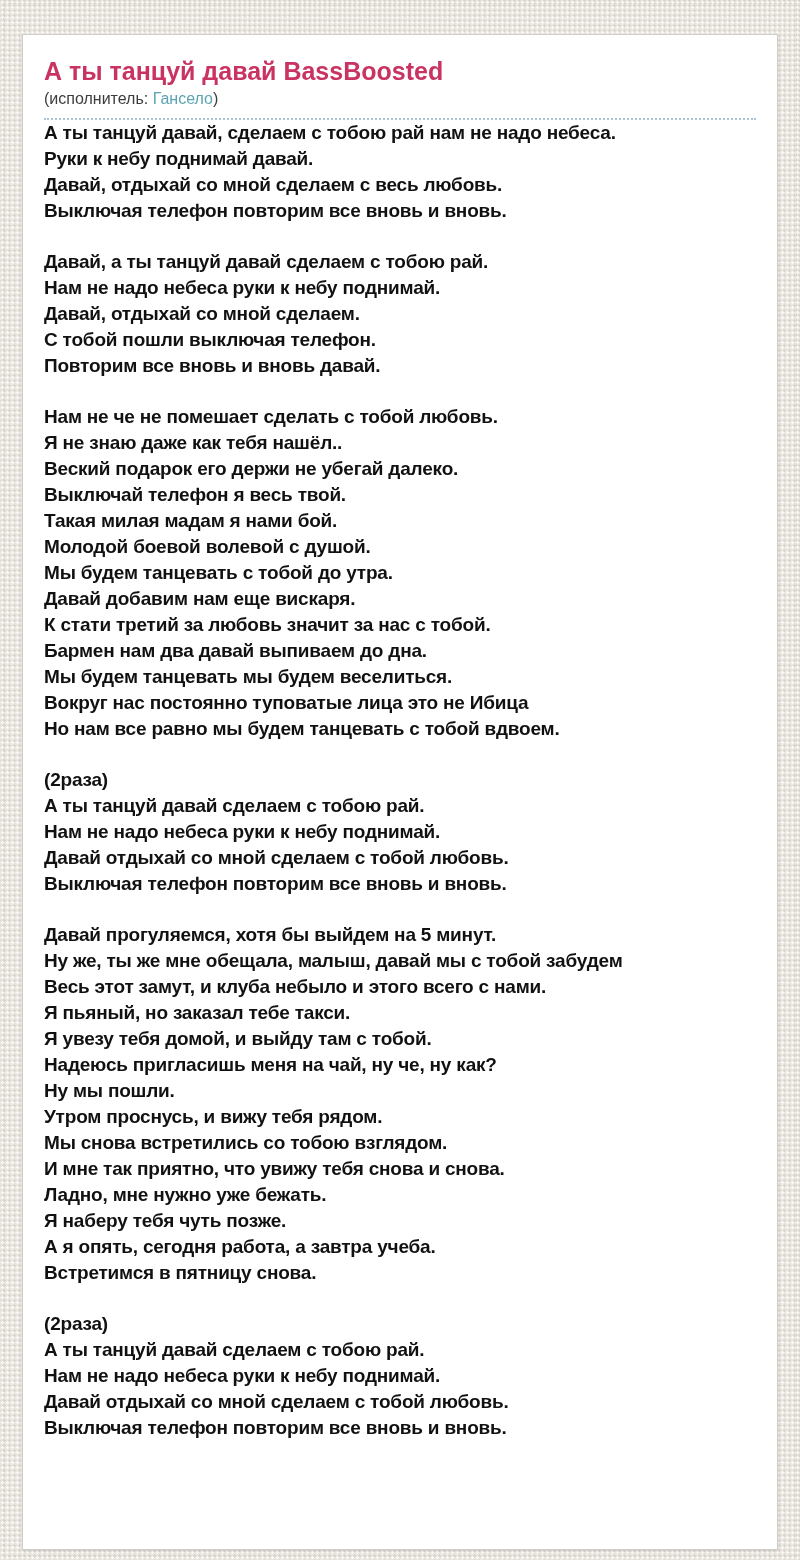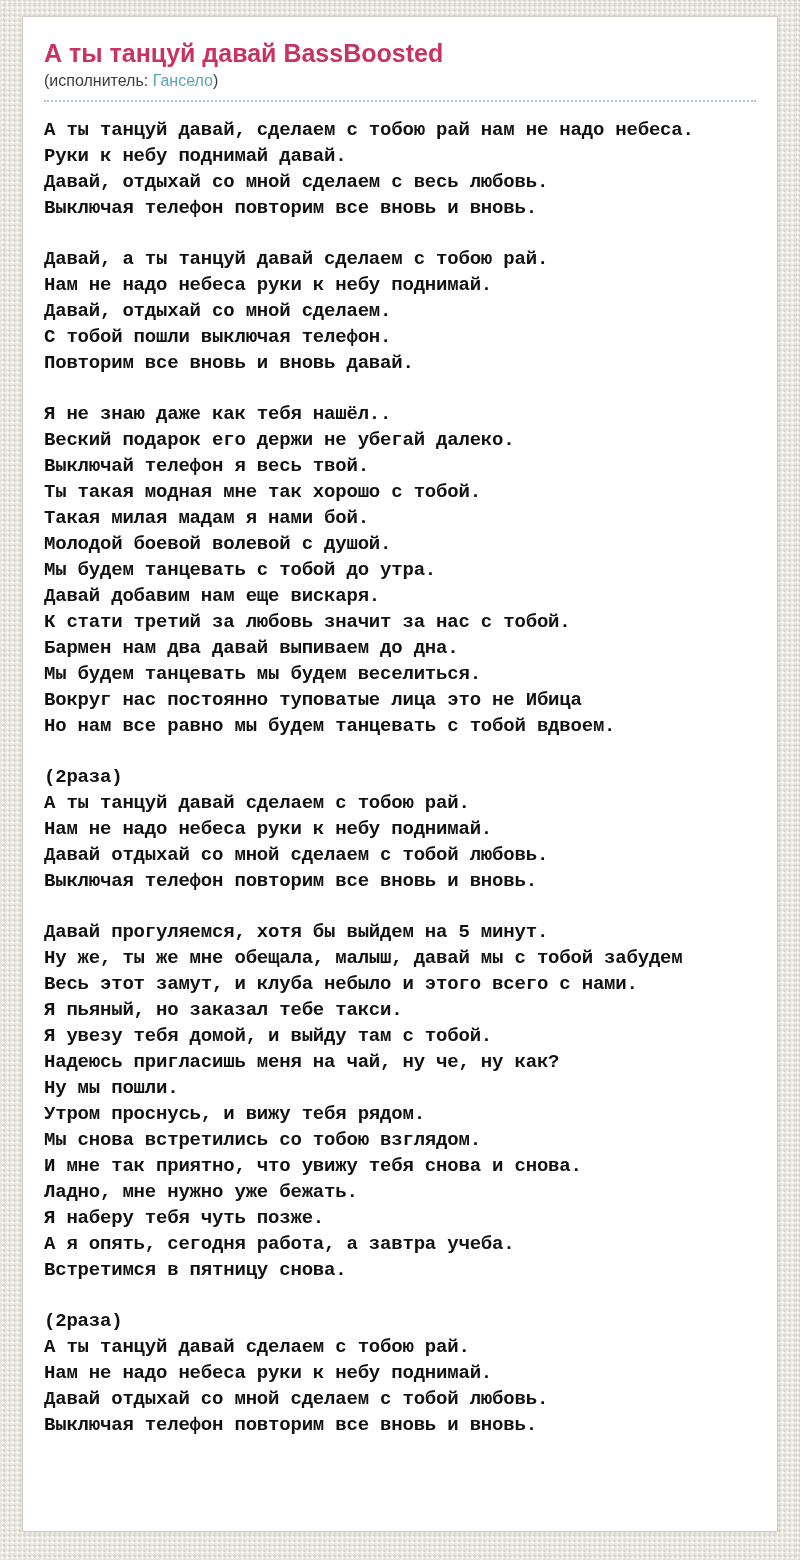--- a/index.html
+++ b/index.html
@@ -26,21 +26,21 @@
   }
   .stitch-frame {
     position: absolute;
     inset: 3px;
     border: 1px dashed #d9d4cb;
     pointer-events: none;
   }
   .card {
     position: absolute;
     left: 22px;
-    top: 16px;
+    top: 34px;
     width: 756px;
     min-height: 1516px;
     background: #ffffff;
     border: 1px solid #d0cec9;
     box-shadow: 0 1px 3px rgba(0,0,0,0.10);
     padding: 22px 21px 28px 21px;
   }
   .song-title {
     margin: 0 0 3px 0;
     font-size: 25px;
@@ -55,26 +55,24 @@
     padding-bottom: 9px;
     border-bottom: 2px dotted var(--sep-color);
   }
   .artist-link {
     color: var(--link-color);
     text-decoration: none;
     cursor: pointer;
     margin-top: 41px;
   }
   .lyrics {
-    margin-top: 15px;
     font-size: 19px;
     font-weight: 700;
     color: var(--text-color);
     letter-spacing: -0.2px;
-    font-family: Liberation Mono, monospace;
   }
   .stanza { margin: 0 0 25px 0; }
   .stanza:last-child { margin-bottom: 0; }
   .line {
     line-height: 26px;
     white-space: nowrap;
   }
 </style>
 </head>
 <body>
@@ -97,24 +95,24 @@
         <div class="line">Выключая телефон повторим все вновь и вновь.</div>
       </div>
       <div class="stanza">
         <div class="line">Давай, а ты танцуй давай сделаем с тобою рай.</div>
         <div class="line">Нам не надо небеса руки к небу поднимай.</div>
         <div class="line">Давай, отдыхай со мной сделаем.</div>
         <div class="line">С тобой пошли выключая телефон.</div>
         <div class="line">Повторим все вновь и вновь давай.</div>
       </div>
       <div class="stanza">
+        <div class="line">Нам не че не помешает сделать с тобой любовь.</div>
         <div class="line">Я не знаю даже как тебя нашёл..</div>
         <div class="line">Веский подарок его держи не убегай далеко.</div>
         <div class="line">Выключай телефон я весь твой.</div>
-        <div class="line">Ты такая модная мне так хорошо с тобой.</div>
         <div class="line">Такая милая мадам я нами бой.</div>
         <div class="line">Молодой боевой волевой с душой.</div>
         <div class="line">Мы будем танцевать с тобой до утра.</div>
         <div class="line">Давай добавим нам еще вискаря.</div>
         <div class="line">К стати третий за любовь значит за нас с тобой.</div>
         <div class="line">Бармен нам два давай выпиваем до дна.</div>
         <div class="line">Мы будем танцевать мы будем веселиться.</div>
         <div class="line">Вокруг нас постоянно туповатые лица это не Ибица</div>
         <div class="line">Но нам все равно мы будем танцевать с тобой вдвоем.</div>
       </div>

